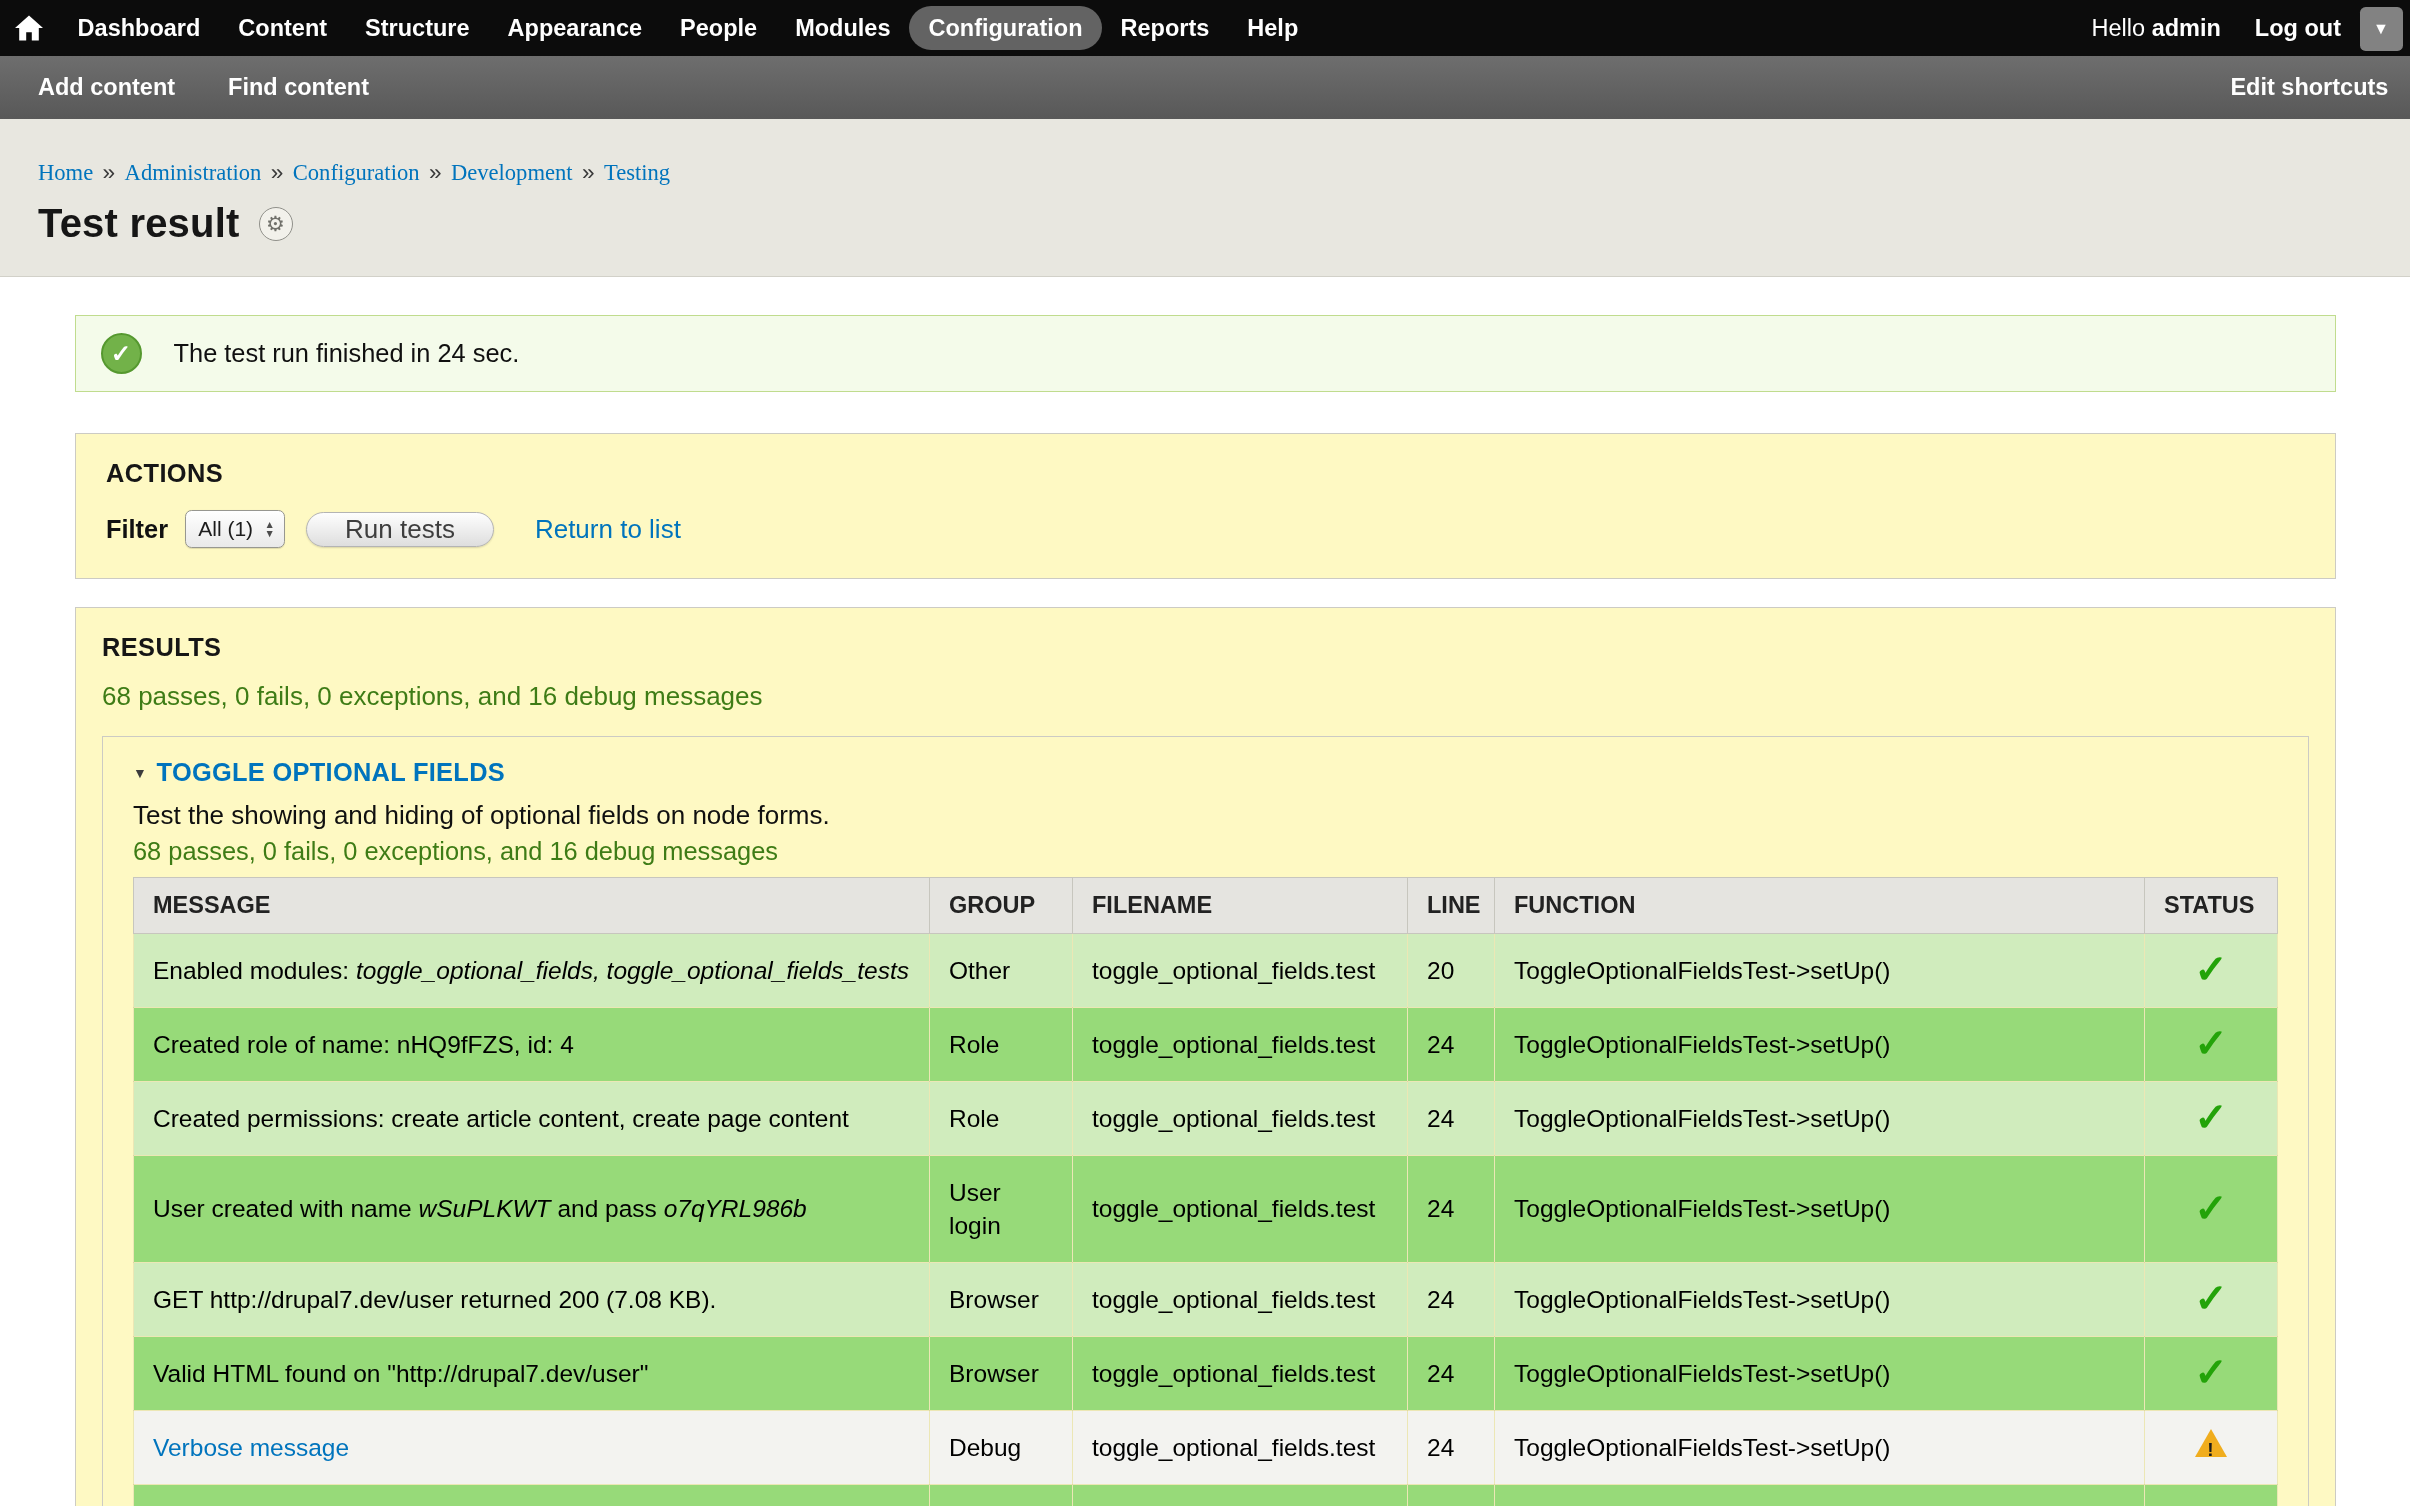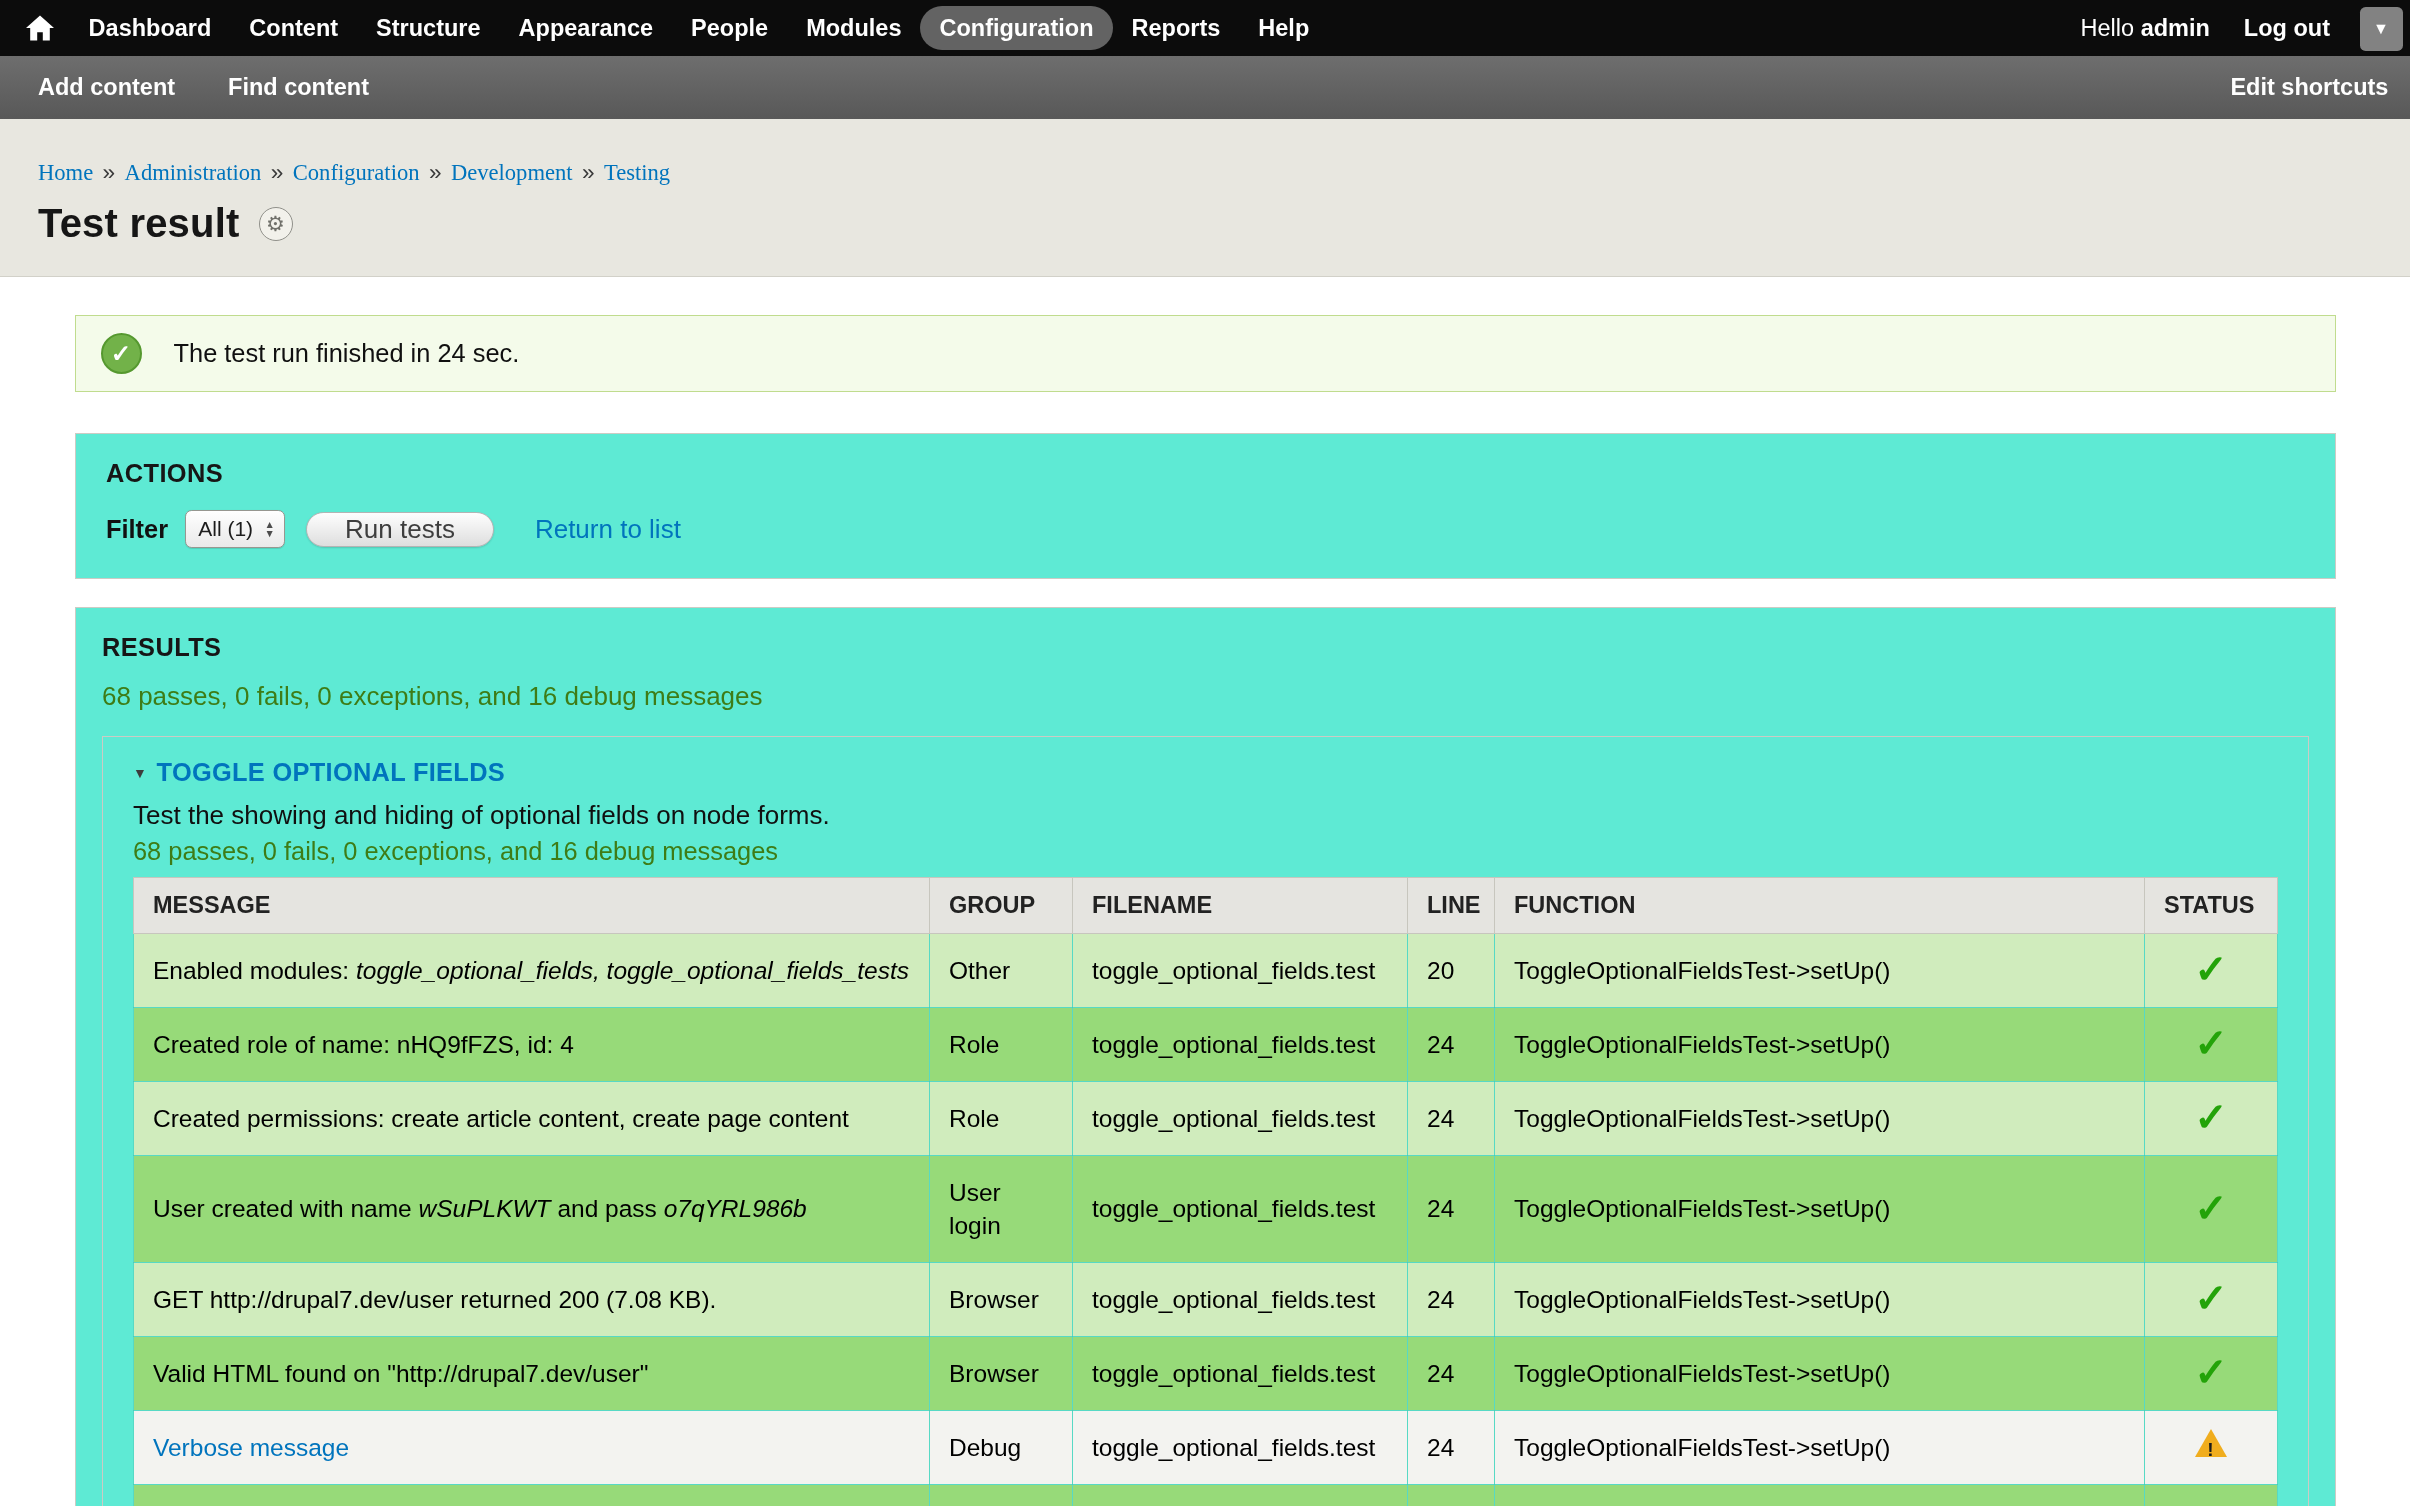--- a/index.html
+++ b/index.html
@@ -12,21 +12,21 @@
   }
   a { text-decoration: none; cursor: pointer; }
   [data-interactable="true"] { cursor: pointer; }
 
   
   .toolbar {
     height: 56px;
     background: #0c0c0c;
     display: flex;
     align-items: center;
-    padding: 0 15px;
+    padding: 0 4px;
     position: relative;
     z-index: 5;
   }
   .home-btn {
     width: 49px; height: 41px;
     display: flex; align-items: center; justify-content: center;
     margin-right: 5.6px;
   }
   .tb-menu { display: flex; align-items: center; }
   .tb-item {
@@ -120,21 +120,21 @@
     font-size: 24.5px;
     font-weight: bold;
     display: flex; align-items: center; justify-content: center;
     margin-right: 32px;
     flex: 0 0 auto;
   }
   .status-text { font-size: 25.4px; color: #101010; }
 
   .panel {
     border: 0.9px solid #cccbc4;
-    background: #5eead4;
+    background: #fef9c3;
     margin-top: 41px;
     padding: 24.5px 30px 30px 30px;
   }
   .panel.results { margin-top: 28px; padding: 24.5px 26px 0 26px; }
   .legend {
     font-size: 25.4px;
     font-weight: bold;
     color: #161616;
     letter-spacing: 0.4px;
   }

